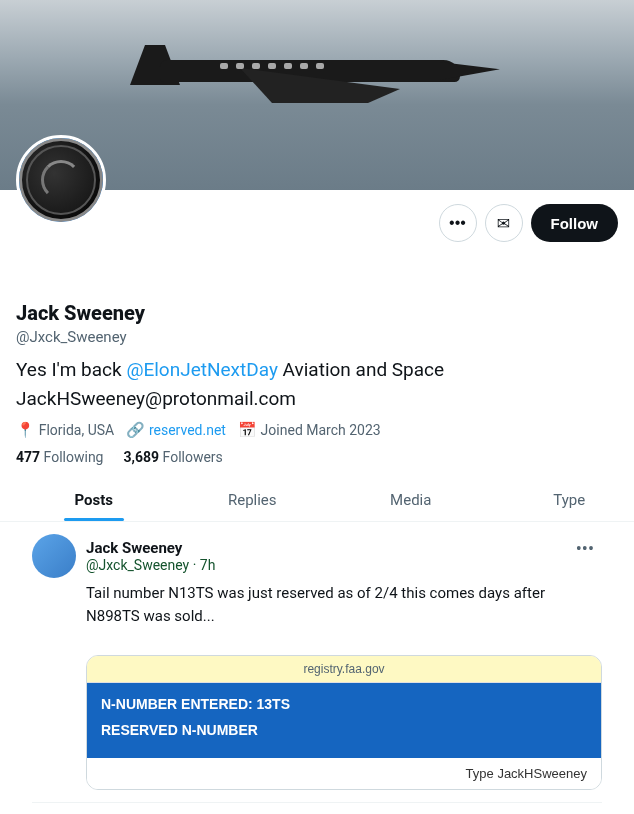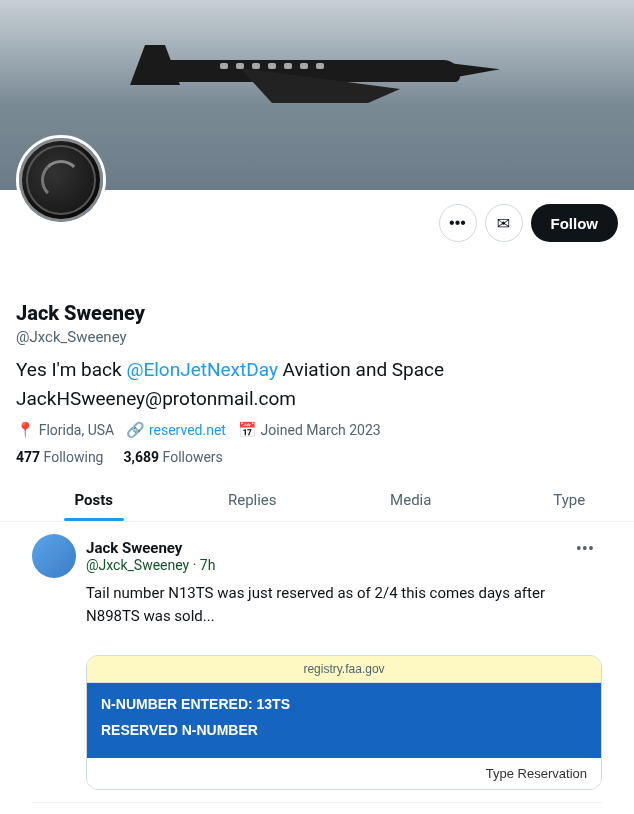--- a/index.html
+++ b/index.html
@@ -499,18 +499,18 @@
 
       <div class="tweet-body">Tail number N13TS was just reserved as of 2/4 this comes days after N898TS was sold...</div>
 
       <div class="faa-card">
         <div class="faa-top-bar">registry.faa.gov</div>
         <div class="faa-blue-section">
           <div class="faa-row">N-NUMBER ENTERED: 13TS</div>
           <div class="faa-row">RESERVED N-NUMBER</div>
         </div>
         <div class="faa-white-section">
-          <span class="faa-type-label">Type Reservation</span>
+          <span class="faa-type-label">Type JackHSweeney</span>
         </div>
       </div>
     </div>
   </div>
 </div>
 
 </body></html>

